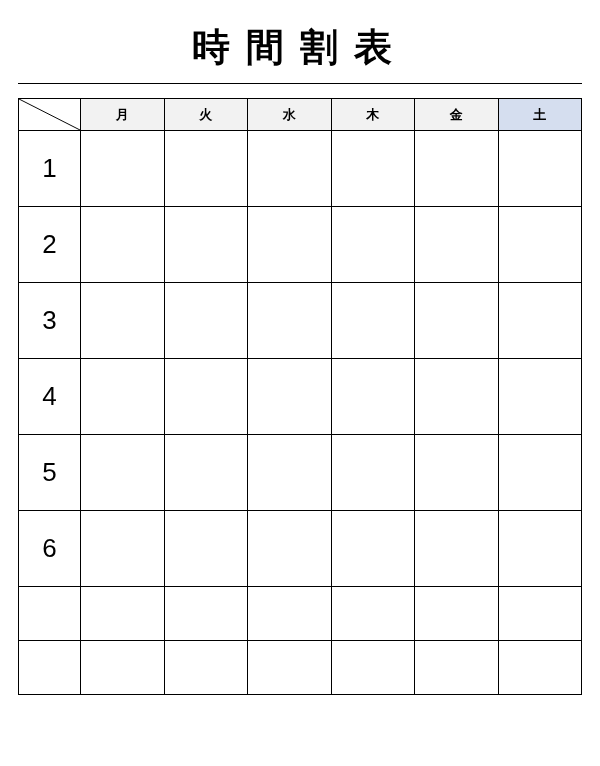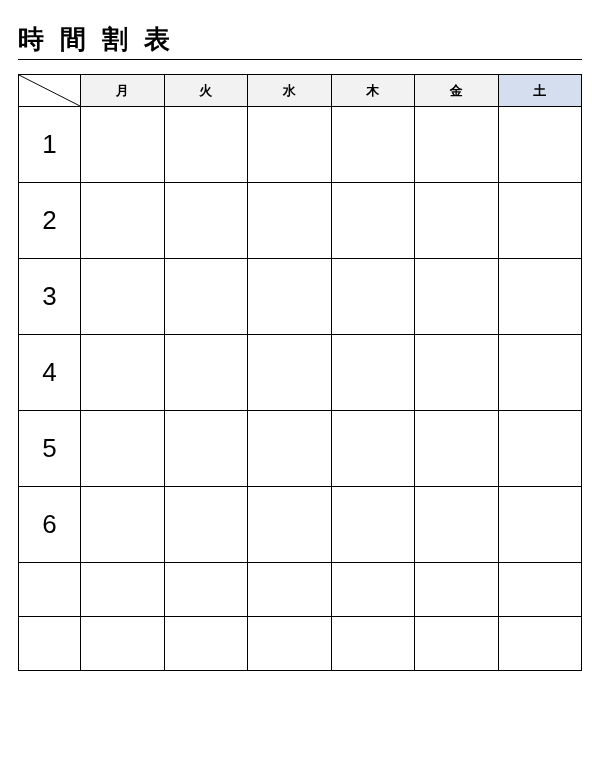--- a/index.html
+++ b/index.html
@@ -5,25 +5,25 @@
     * { box-sizing: border-box; margin: 0; padding: 0; }
     body {
       width: 600px;
       height: 766px;
       background: #fff;
       padding: 22px 18px 10px 18px;
       font-family: "Hiragino Kaku Gothic ProN", "Meiryo", sans-serif;
       color: #000;
     }
     .title {
-      text-align: left;
-      font-size: 26px;
+      text-align: center;
+      font-size: 38px;
       font-weight: 900;
       letter-spacing: 16px;
-      margin-bottom: 2px;
+      margin-bottom: 10px;
     }
     .title-rule {
       border: none;
       border-top: 1.2px solid #000;
       margin: 0 0 14px 0;
     }
     table.tt {
       border-collapse: collapse;
       width: 100%;
       table-layout: fixed;

